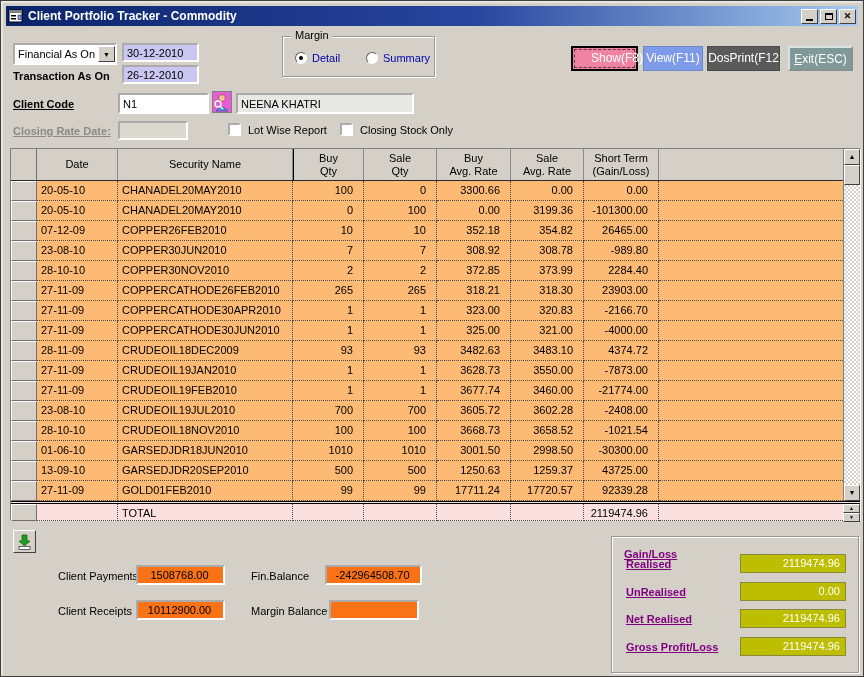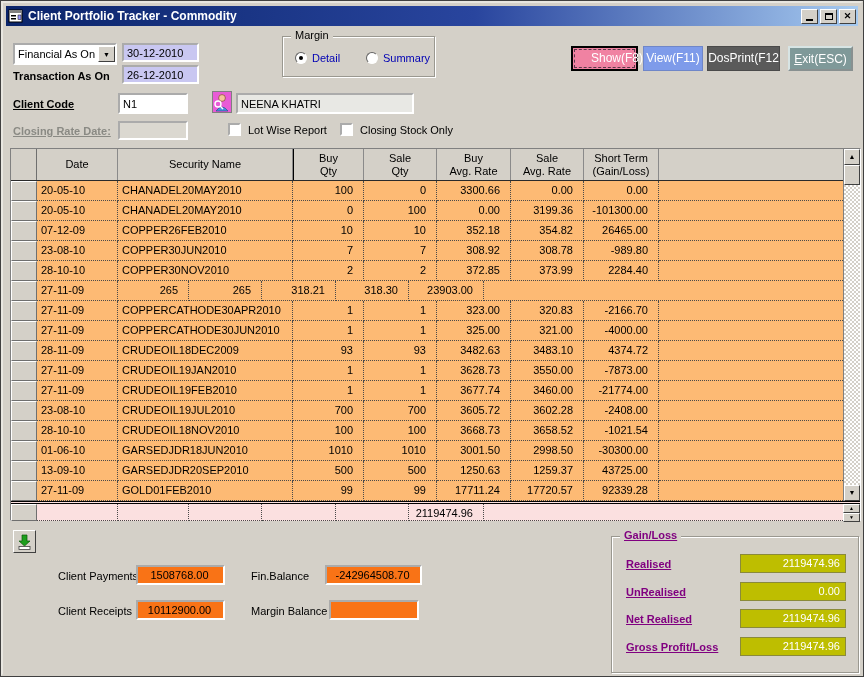--- a/index.html
+++ b/index.html
@@ -149,21 +149,21 @@
   </div>
 
   <div class="btn btn-show">
     <span class="focus">Show(F8)</span>
   </div>
   <div class="btn btn-view">View(F11)</div>
   <div class="btn btn-dos">DosPrint(F12</div>
   <div class="btn btn-exit"><span class="u1">E</span><span>xit(ESC)</span></div>
 
   <div class="lbl bold und" style="left:10px; top:95px;">Client Code</div>
-  <div class="field" style="left:115px; top:90px; width:70px; height:21px; background:#fff;">
+  <div class="field" style="left:115px; top:90px; width:91px; height:21px; background:#fff;">
     <span>N1</span>
   </div>
   <span class="cicon">
     <svg width="18" height="20" viewBox="0 0 18 20">
       <rect x="0" y="0" width="18" height="20" fill="#E85BD6"></rect>
       <circle cx="9" cy="6" r="3.4" fill="#F4C49C" stroke="#6b3a1a" stroke-width="0.6"></circle>
       <path d="M3 19 Q9 11 15 19 Z" fill="#4A8FE0" stroke="#224a80" stroke-width="0.6"></path>
       <circle cx="5" cy="12" r="3" fill="none" stroke="#fff" stroke-width="1.4"></circle>
       <line x1="7" y1="14" x2="10" y2="17" stroke="#fff" stroke-width="1.4"></line>
     </svg>
@@ -268,20 +268,21 @@
           <div class="c num w-q1">2</div>
           <div class="c num w-q2">2</div>
           <div class="c num w-r1">372.85</div>
           <div class="c num w-r2">373.99</div>
           <div class="c num w-st">2284.40</div>
           <div class="c fill"></div>
         </div>
         <div class="grow">
           <div class="c sel w-sel"></div>
           <div class="c w-date">27-11-09</div>
+          <div class="c w-sec">COPPERCATHODE26FEB2010</div>
           <div class="c num w-q1">265</div>
           <div class="c num w-q2">265</div>
           <div class="c num w-r1">318.21</div>
           <div class="c num w-r2">318.30</div>
           <div class="c num w-st">23903.00</div>
           <div class="c fill"></div>
         </div>
         <div class="grow">
           <div class="c sel w-sel"></div>
           <div class="c w-date">27-11-09</div>
@@ -394,20 +395,21 @@
         </div>
       </div>
     <div class="vscroll">
       <span class="sbtn" style="top:0;">▲</span>
       <span class="sthumb"></span>
       <span class="sbtn" style="bottom:0;">▼</span>
     </div>
     <div class="totalrow">
       <div class="c sel w-sel"></div>
       <div class="c w-date"></div>
+      <div class="c w-sec">TOTAL</div>
       <div class="c num w-q1"></div>
       <div class="c num w-q2"></div>
       <div class="c num w-r1"></div>
       <div class="c num w-r2"></div>
       <div class="c num w-st">2119474.96</div>
       <div class="c fill"></div>
       <div class="spin">
         <span class="sb">▲</span>
         <span class="sb">▼</span>
       </div>
@@ -432,21 +434,21 @@
   <div class="lbl" style="left:55px; top:602px;">Client Receipts</div>
   <div class="field cyan" style="left:133px; top:597px; width:89px; height:20px;">
     <span>10112900.00</span>
   </div>
   <div class="lbl" style="left:248px; top:602px;">Margin Balance</div>
   <div class="field cyan" style="left:326px; top:597px; width:90px; height:20px;">
     <span></span>
   </div>
 
   <div class="groupbox gl-items" style="left:608px; top:533px; width:248px; height:137px;">
-    <span class="legend" style="color:#800080; font-weight:bold; text-decoration:underline;">Gain/Loss</span>
+    <span class="legend" style="color:#800080; font-weight:bold; text-decoration:underline;margin-top:19px;">Gain/Loss</span>
     <div class="glrow" style="top:17px;">
       <span class="gl-label">Realised</span>
       <span class="gl-val">2119474.96</span>
     </div>
     <div class="glrow" style="top:45px;">
       <span class="gl-label">UnRealised</span>
       <span class="gl-val">0.00</span>
     </div>
     <div class="glrow" style="top:72px;">
       <span class="gl-label">Net Realised</span>

